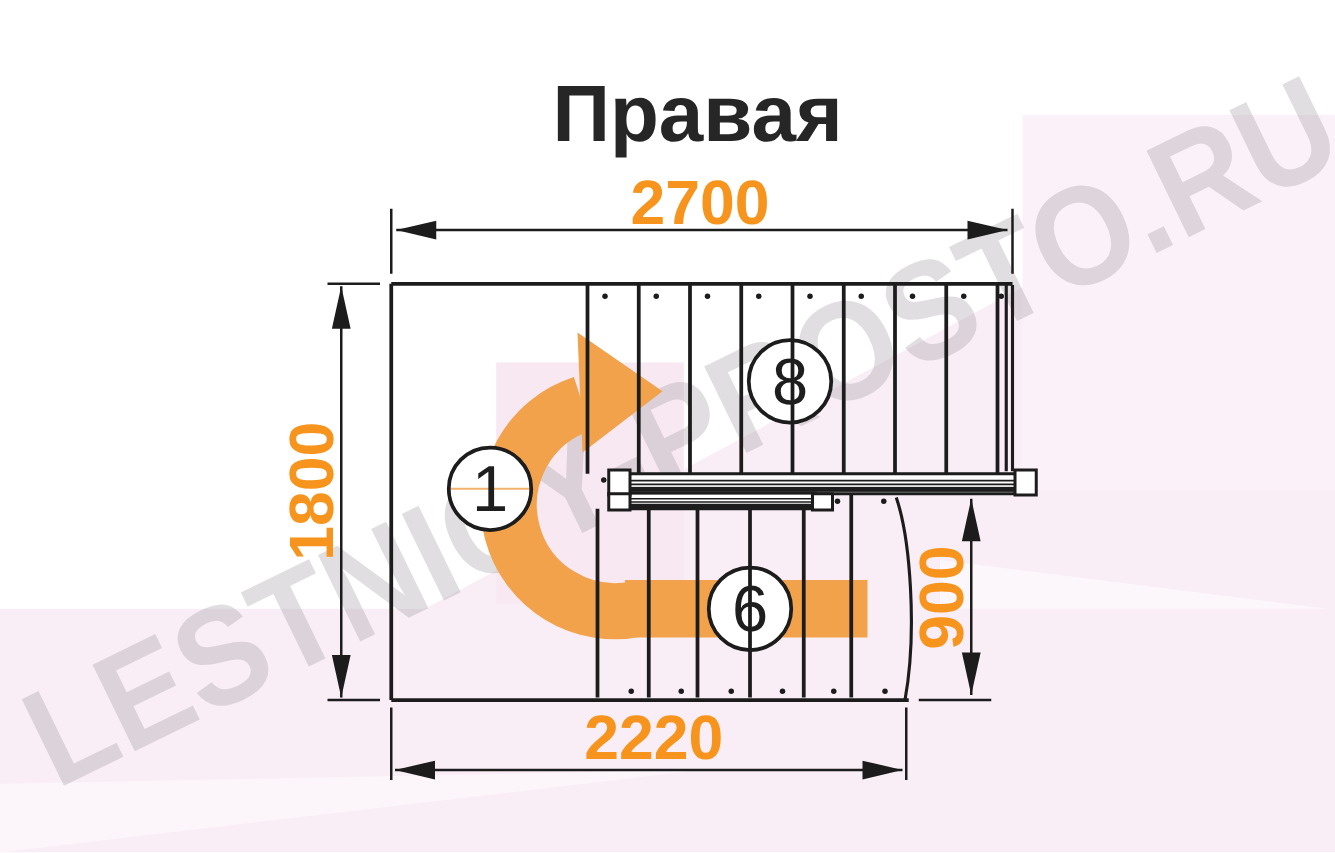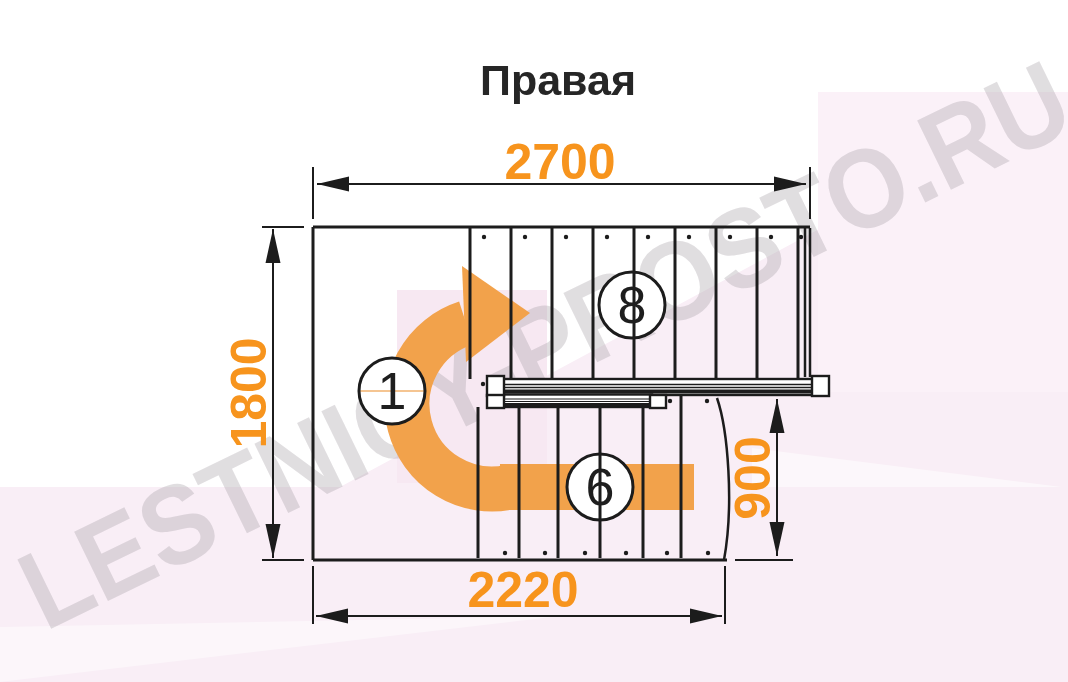--- a/index.html
+++ b/index.html
@@ -4,21 +4,21 @@
 <style>
   html,body{margin:0;padding:0;background:#ffffff;}
   body{
     width:1068px;height:682px;overflow:hidden;position:relative;
     font-family:"Liberation Sans", sans-serif;
   }
   #stage{position:absolute;inset:0;width:1068px;height:682px;}
   #diagram-svg{position:absolute;left:0;top:0;}
   h1.page-title{
     position:absolute;left:48px;top:58px;width:1020px;margin:0;
-    text-align:center;font-size:43px;font-weight:700;color:#262626;
+    text-align:center;font-size:64px;font-weight:700;color:#262626;
     letter-spacing:0px;line-height:1.05;
   }
   .ln{stroke:var(--c-line);fill:none;}
   .fill-ln{fill:var(--c-line);stroke:none;}
   .white-box{fill:#ffffff;stroke:var(--c-line);stroke-width:2.4;}
   .dim-line{stroke:var(--c-line);stroke-width:2;fill:none;}
   .dim-arrow{fill:var(--c-line);stroke:none;}
   .dim-text{fill:var(--c-dim);font-size:50px;font-weight:700;}
   .step-circle{fill:#ffffff;}
   .step-ring{fill:none;stroke:var(--c-line);stroke-width:3;}

